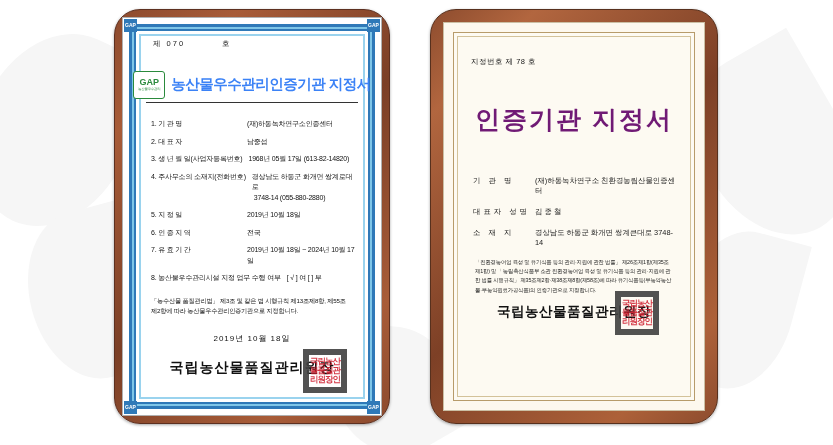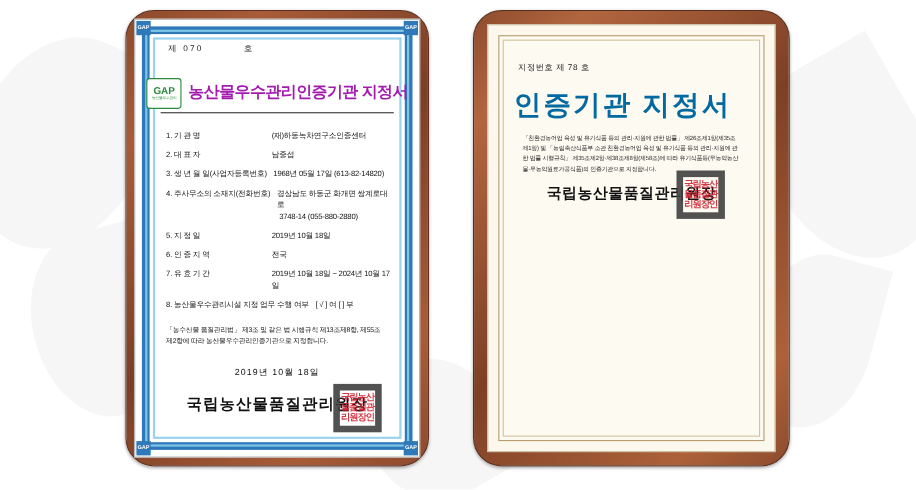--- a/index.html
+++ b/index.html
@@ -130,21 +130,21 @@
     letter-spacing: 0px;
   }
   .gap-logo .gap-bot {
     font-size: 3.4px;
     line-height: 5px;
     letter-spacing: -0.2px;
   }
   .c1-title {
     font-size: 14.5px;
     font-weight: bold;
-    color: #a21caf;
+    color: #3b82f6;
     letter-spacing: -0.5px;
     white-space: nowrap;
   }
   .c1-underline {
     border-bottom: 1.2px solid #333;
     width: 212px;
     margin: 3px auto 0 auto;
   }
   .c1-fields {
     margin-top: 16px;
@@ -253,26 +253,26 @@
     color: #1a1a1a;
     height: 100%;
   }
   .c2-docno {
     font-size: 7.5px;
     letter-spacing: 0.5px;
     margin-top: 10px;
     margin-left: 4px;
   }
   .c2-title {
-    text-align: left;
+    text-align: center;
     font-size: 25px;
     font-weight: bold;
     letter-spacing: 2px;
-    margin-top: 12px;
-    color: #0369a1;
+    margin-top: 36px;
+    color: #701a75;
   }
   .c2-fields {
     margin-top: 40px;
     padding: 0 6px;
   }
   .c2-row {
     display: flex;
     align-items: baseline;
     margin-bottom: 11px;
     font-size: 7.4px;
@@ -431,20 +431,34 @@
 
   <div class="cert cert2">
     <div class="cert2-mat">
       <div class="cert2-inner">
         <div class="page2">
 
           <div class="c2-docno">지정번호 제 78 호</div>
 
           <div class="c2-title">인증기관 지정서</div>
 
+          <div class="c2-fields">
+            <div class="c2-row">
+              <div class="c2-label">기 관 명</div>
+              <div class="c2-value">(재)하동녹차연구소 친환경농림산물인증센터</div>
+            </div>
+            <div class="c2-row">
+              <div class="c2-label">대표자 성명</div>
+              <div class="c2-value">김 종 철</div>
+            </div>
+            <div class="c2-row">
+              <div class="c2-label">소 재 지</div>
+              <div class="c2-value">경상남도 하동군 화개면 쌍계큰대로 3748-14</div>
+            </div>
+          </div>
 
 
           <div class="c2-note">「친환경농어업 육성 및 유기식품 등의 관리·지원에 관한 법률」 제26조제1항(제35조제1항) 및 「농림축산식품부 소관 친환경농어업 육성 및 유기식품 등의 관리·지원에 관한 법률 시행규칙」 제35조제2항·제38조제8항(제58조)에 따라 유기식품등(무농약농산물·무농약원료가공식품)의 인증기관으로 지정합니다.</div>
 
 
           <div class="c2-issuer-wrap">
             <div class="c2-issuer">국립농산물품질관리원장</div>
             <div class="seal seal2">
               <span>국립농산
 물품질관

